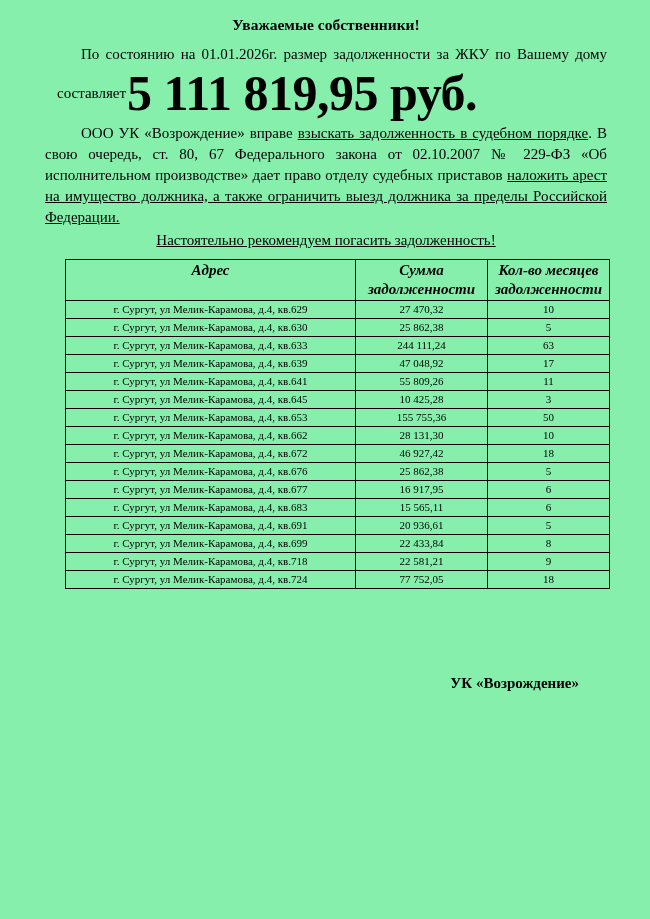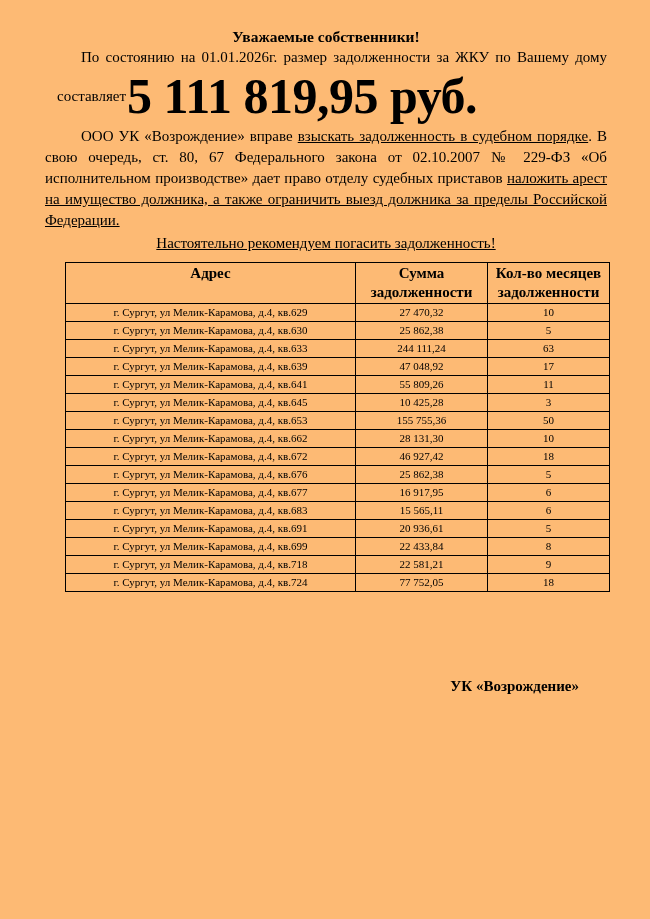--- a/index.html
+++ b/index.html
@@ -2,38 +2,39 @@
 <html><head>
 <meta charset="utf-8">
 <style>
   * { margin: 0; padding: 0; box-sizing: border-box; }
   html, body { background: #888; }
   .page {
     position: relative;
     width: 650px;
     height: 919px;
     margin: 0 auto;
-    background: #fdba74;
+    background: #86efac;
     color: #000000;
     font-family: "Liberation Serif", "DejaVu Serif", serif;
     font-size: 15px;
-    padding: 26px 43px 0 45px;
+    padding: 14px 43px 0 45px;
     overflow: hidden;
   }
   .title {
     text-align: center;
     font-weight: bold;
     font-size: 15.5px;
     line-height: 21px;
   }
   .para {
     text-align: justify;
     line-height: 21px;
   }
   .intro {
+    margin-top: 9px;
     text-indent: 36px;
     text-align: justify;
     text-align-last: justify;
     font-family: Liberation Serif, serif;
   }
   .amount-line {
     display: flex;
     align-items: flex-end;
     white-space: nowrap;
     line-height: 56px;
@@ -61,20 +62,21 @@
     width: 544px;
   }
   table.debt th, table.debt td { border: 1px solid #000; }
   table.debt th {
     font-weight: bold;
     font-size: 15px;
     line-height: 19px;
     vertical-align: top;
     text-align: center;
     padding: 1px 2px;
+    font-style: italic;
   }
   table.debt td {
     font-size: 11px;
     height: 18px;
     line-height: 17px;
     padding: 0 2px;
     overflow: hidden;
     text-align: center;
   }
   td.addr { text-align: left; padding-left: 6px; white-space: nowrap; }

